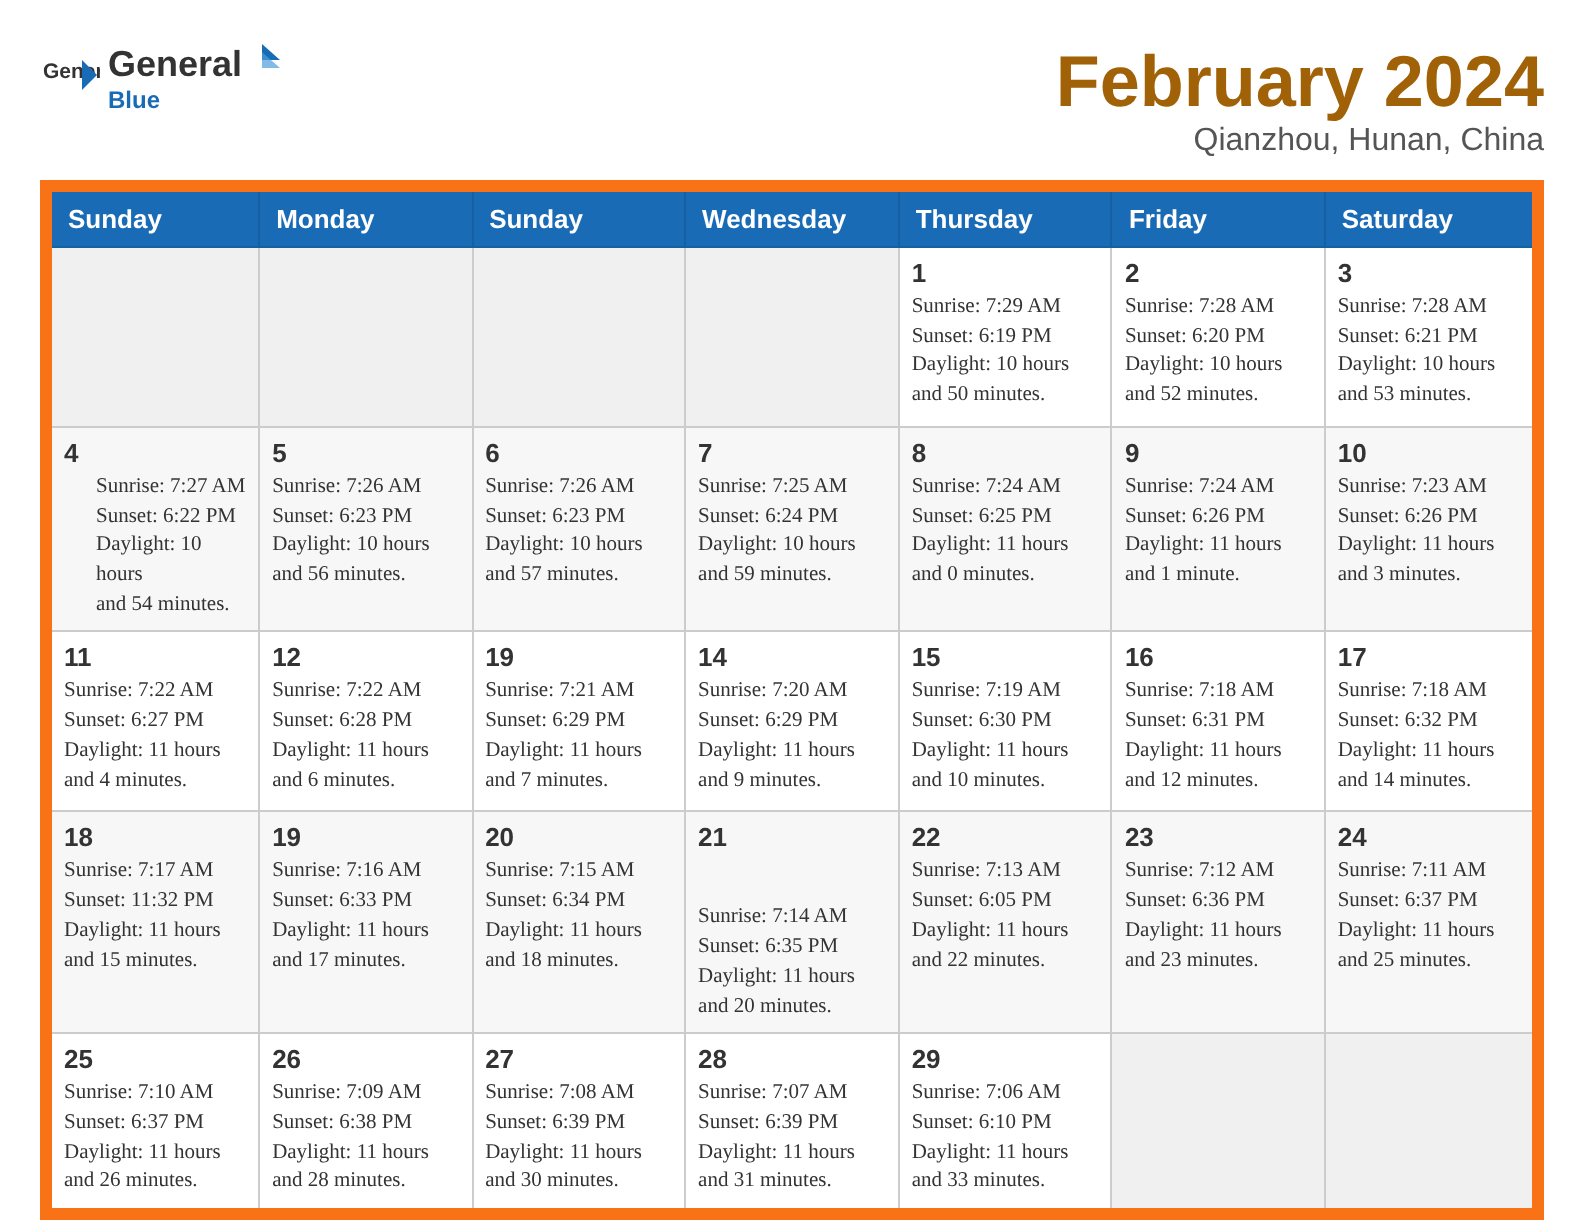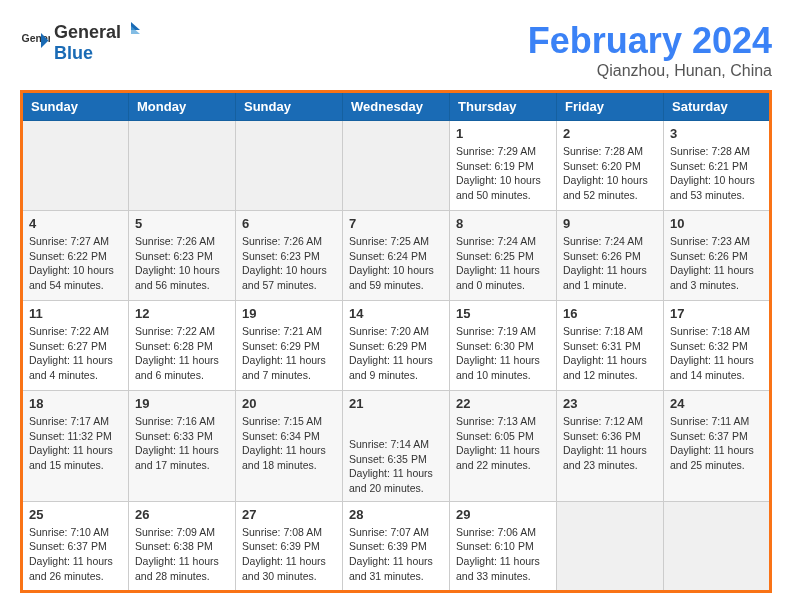--- a/index.html
+++ b/index.html
@@ -20,44 +20,44 @@
       display: flex;
       align-items: center;
       gap: 4px;
     }
     .logo-text-general {
       font-size: 18px;
       font-weight: bold;
       color: #333;
     }
     .logo-text-blue {
-      font-size: 18px;
+      font-size: 12px;
       font-weight: bold;
       color: #1a6bb5;
     }
     .logo-icon {
       width: 30px;
       height: 30px;
     }
     .title-area {
       text-align: right;
     }
     .month-title {
       font-size: 36px;
       font-weight: bold;
-      color: #3b82f6;
+      color: #a16207;
     }
     .location-title {
       font-size: 16px;
       color: #555;
     }
     .calendar {
       width: 100%;
       border-collapse: collapse;
-      border: 3px solid #f97316;
+      border: 6px solid #f97316;
     }
     .calendar th {
       background-color: #1a6bb5;
       color: #fff;
       text-align: left;
       padding: 6px 8px;
       font-size: 13px;
       border: 1px solid #1560a0;
     }
     .calendar td {
@@ -76,20 +76,21 @@
     .day-number {
       font-size: 13px;
       font-weight: bold;
       margin-bottom: 3px;
       display: block;
     }
     .day-info {
       font-size: 10.5px;
       line-height: 1.4;
       color: #333;
+      font-family: Liberation Serif, serif;
     }
     .empty-cell {
       background: #f0f0f0 !important;
     }
     .calendar tbody tr td {
       height: 90px;
     }
   </style>
 </head>
 <body>
@@ -153,21 +154,21 @@
           <span class="day-number">3</span>
           <div class="day-info" style="white-space: pre-line;">Sunrise: 7:28 AM
 Sunset: 6:21 PM
 Daylight: 10 hours
 and 53 minutes.</div>
         </td>
       </tr>
       <tr>
         <td>
           <span class="day-number">4</span>
-          <div class="day-info" style="white-space: pre-line;">Sunrise: 7:27 AM
+          <div class="day-info" style="white-space: pre-line; margin-left: 16px;">Sunrise: 7:27 AM
 Sunset: 6:22 PM
 Daylight: 10 hours
 and 54 minutes.</div>
         </td>
         <td>
           <span class="day-number">5</span>
           <div class="day-info" style="white-space: pre-line;">Sunrise: 7:26 AM
 Sunset: 6:23 PM
 Daylight: 10 hours
 and 56 minutes.</div>

